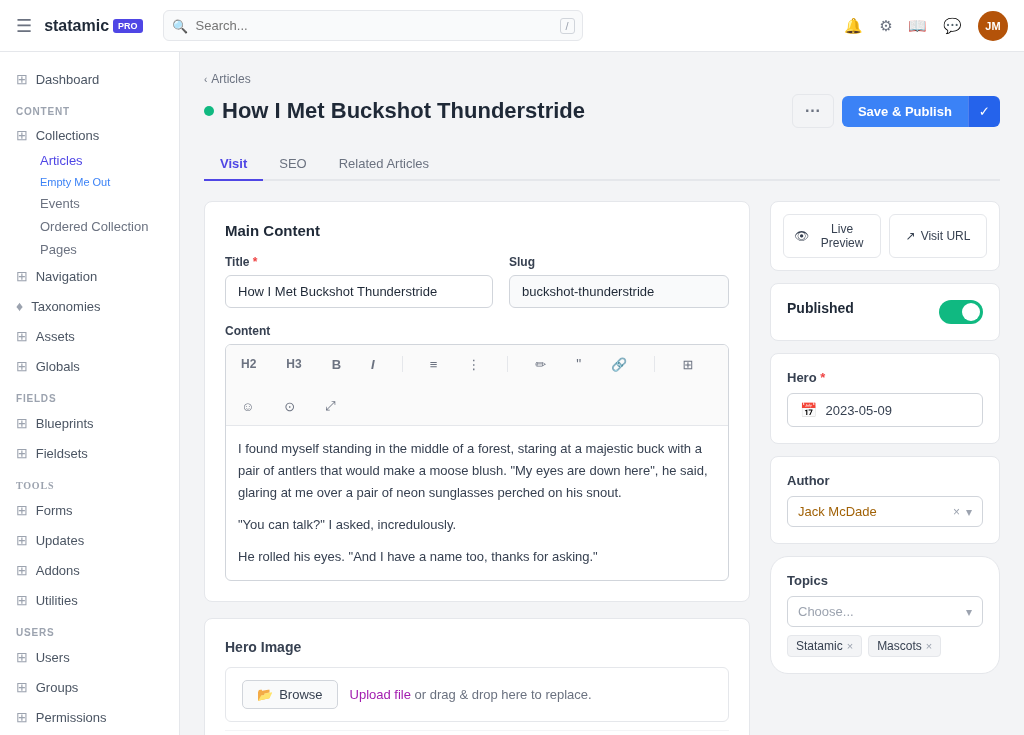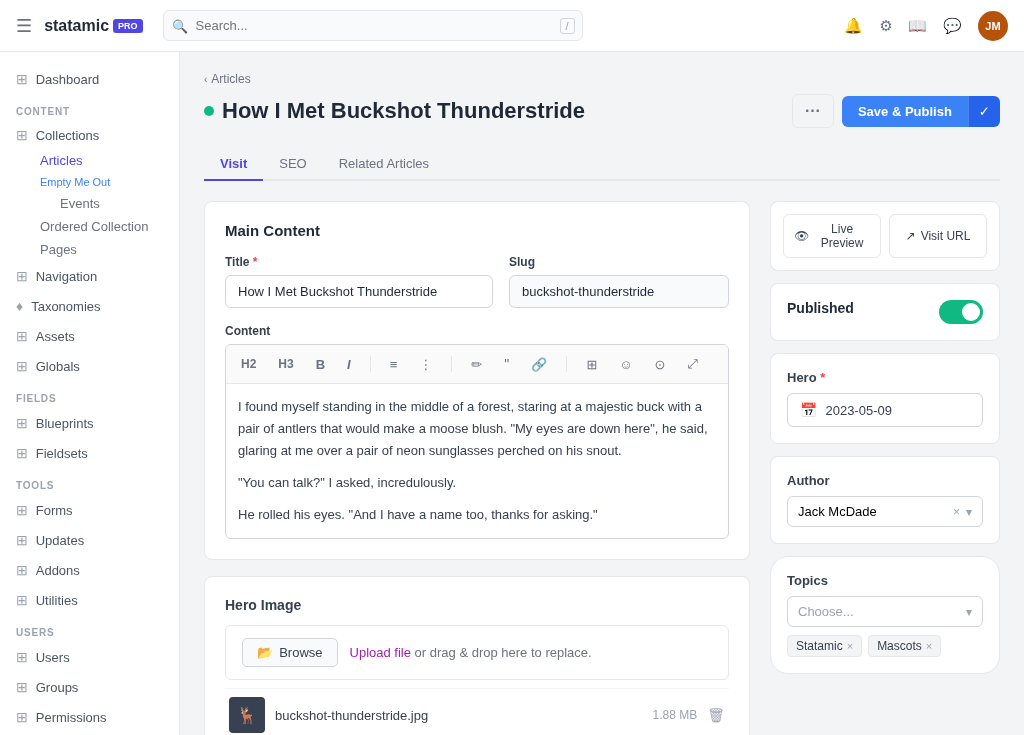--- a/index.html
+++ b/index.html
@@ -43,21 +43,21 @@
     <div style="display:flex;align-items:center;gap:8px;padding:6px 16px;cursor:pointer;color:#4b5563;font-size:13px;">
       <span style="font-size:14px;color:#9ca3af;">⊞</span>
       <span style="font-weight:500;">Collections</span>
     </div>
     <div style="padding:4px 16px 4px 40px;cursor:pointer;color:#4f46e5;font-size:13px;font-weight:500;">
       <span>Articles</span>
     </div>
     <div style="padding:4px 16px 4px 40px;cursor:pointer;color:#3b82f6;font-size:11px;">
       <span>Empty Me Out</span>
     </div>
-    <div style="padding:4px 16px 4px 40px;cursor:pointer;color:#6b7280;font-size:13px;margin-left:20px;">
+    <div style="padding:4px 16px 4px 40px;cursor:pointer;color:#6b7280;font-size:13px;">
       <span>Events</span>
     </div>
     <div style="padding:4px 16px 4px 40px;cursor:pointer;color:#6b7280;font-size:13px;">
       <span>Ordered Collection</span>
     </div>
     <div style="padding:4px 16px 4px 40px;cursor:pointer;color:#6b7280;font-size:13px;">
       <span>Pages</span>
     </div>
     <div style="display:flex;align-items:center;gap:8px;padding:7px 16px;cursor:pointer;color:#4b5563;font-size:13px;">
       <span style="font-size:14px;color:#9ca3af;">⊞</span>
@@ -79,21 +79,21 @@
     <div style="font-size:10px;font-weight:700;color:#9ca3af;letter-spacing:0.08em;padding:12px 16px 4px;">FIELDS</div>
     <div style="display:flex;align-items:center;gap:8px;padding:7px 16px;cursor:pointer;color:#4b5563;font-size:13px;">
       <span style="font-size:14px;color:#9ca3af;">⊞</span>
       <span>Blueprints</span>
     </div>
     <div style="display:flex;align-items:center;gap:8px;padding:7px 16px;cursor:pointer;color:#4b5563;font-size:13px;">
       <span style="font-size:14px;color:#9ca3af;">⊞</span>
       <span>Fieldsets</span>
     </div>
 
-    <div style="font-size:10px;font-weight:700;color:#9ca3af;letter-spacing:0.08em;padding:12px 16px 4px;">TOOLS</div>
+    <div style="font-size:10px;font-weight:700;color:#9ca3af;letter-spacing:0.08em;padding:12px 16px 4px;font-family:Liberation Serif, serif;">TOOLS</div>
     <div style="display:flex;align-items:center;gap:8px;padding:7px 16px;cursor:pointer;color:#4b5563;font-size:13px;">
       <span style="font-size:14px;color:#9ca3af;">⊞</span>
       <span>Forms</span>
     </div>
     <div style="display:flex;align-items:center;gap:8px;padding:7px 16px;cursor:pointer;color:#4b5563;font-size:13px;">
       <span style="font-size:14px;color:#9ca3af;">⊞</span>
       <span>Updates</span>
     </div>
     <div style="display:flex;align-items:center;gap:8px;padding:7px 16px;cursor:pointer;color:#4b5563;font-size:13px;">
       <span style="font-size:14px;color:#9ca3af;">⊞</span>
@@ -165,21 +165,21 @@
             <div style="flex:0 0 220px;">
               <div style="font-size:12px;font-weight:600;color:#374151;margin-bottom:6px;">Slug</div>
               <input type="text" style="width: 100%; padding: 8px 12px; border: 1px solid rgb(209, 213, 219); border-radius: 6px; font-size: 13px; color: rgb(31, 41, 55); outline: none; background: rgb(249, 250, 251);" value="buckshot-thunderstride">
             </div>
           </div>
 
           <div>
             <div style="font-size:12px;font-weight:600;color:#374151;margin-bottom:6px;">Content</div>
             <div style="border:1px solid #d1d5db;border-radius:6px;overflow:hidden;">
 
-              <div style="display:flex;align-items:center;gap:12px;padding:8px 10px;border-bottom:1px solid #e5e7eb;background:#fafafa;flex-wrap:wrap;">
+              <div style="display:flex;align-items:center;gap:20px;padding:8px 10px;border-bottom:1px solid #e5e7eb;background:#fafafa;flex-wrap:wrap;">
                 <button style="background:none;border:none;cursor:pointer;color:#6b7280;font-size:12px;padding:3px 5px;border-radius:3px;font-weight:700;">H2</button>
                 <button style="background:none;border:none;cursor:pointer;color:#6b7280;font-size:12px;padding:3px 5px;border-radius:3px;font-weight:700;">H3</button>
                 <button style="background:none;border:none;cursor:pointer;color:#6b7280;font-size:13px;padding:3px 5px;border-radius:3px;font-weight:700;">B</button>
                 <button style="background:none;border:none;cursor:pointer;color:#6b7280;font-size:13px;padding:3px 5px;border-radius:3px;font-style:italic;font-weight:600;">I</button>
                 <span style="width:1px;height:16px;background:#e5e7eb;margin:0 2px;display:inline-block;"></span>
                 <button style="background:none;border:none;cursor:pointer;color:#6b7280;font-size:13px;padding:3px 5px;border-radius:3px;">≡</button>
                 <button style="background:none;border:none;cursor:pointer;color:#6b7280;font-size:13px;padding:3px 5px;border-radius:3px;">⋮</button>
                 <span style="width:1px;height:16px;background:#e5e7eb;margin:0 2px;display:inline-block;"></span>
                 <button style="background:none;border:none;cursor:pointer;color:#6b7280;font-size:13px;padding:3px 5px;border-radius:3px;">✏</button>
                 <button style="background:none;border:none;cursor:pointer;color:#6b7280;font-size:14px;padding:3px 5px;border-radius:3px;">"</button>
@@ -257,21 +257,21 @@
           </div>
           <div style="display:flex;align-items:center;border:1px solid #d1d5db;border-radius:6px;padding:8px 12px;gap:8px;">
             <span style="color:#9ca3af;font-size:14px;">📅</span>
             <input type="text" style="border: none; outline: none; font-size: 13px; color: rgb(55, 65, 81); flex: 1 1 0%; width: 100%;" value="2023-05-09">
           </div>
         </div>
 
         <div style="background:#fff;border:1px solid #e5e7eb;border-radius:8px;padding:16px;margin-bottom:12px;">
           <div style="font-size:13px;font-weight:600;color:#374151;margin-bottom:8px;">Author</div>
           <div style="display:flex;align-items:center;border:1px solid #d1d5db;border-radius:6px;padding:7px 10px;cursor:pointer;">
-            <span style="flex:1;font-size:13px;color:#000000;">Jack McDade</span>
+            <span style="flex:1;font-size:13px;color:#a16207;">Jack McDade</span>
             <span style="color:#9ca3af;cursor:pointer;margin-right:6px;font-size:12px;">×</span>
             <span style="color:#9ca3af;font-size:12px;cursor:pointer;">▾</span>
           </div>
         </div>
 
         <div style="background:#fff;border:1px solid #e5e7eb;border-radius:18px;padding:16px;margin-bottom:12px;">
           <div style="font-size:13px;font-weight:600;color:#374151;margin-bottom:8px;">Topics</div>
           <div style="display:flex;align-items:center;border:1px solid #d1d5db;border-radius:6px;padding:7px 10px;margin-bottom:8px;cursor:pointer;">
             <span style="flex:1;font-size:13px;color:#9ca3af;">Choose...</span>
             <span style="color:#9ca3af;font-size:12px;">▾</span>

